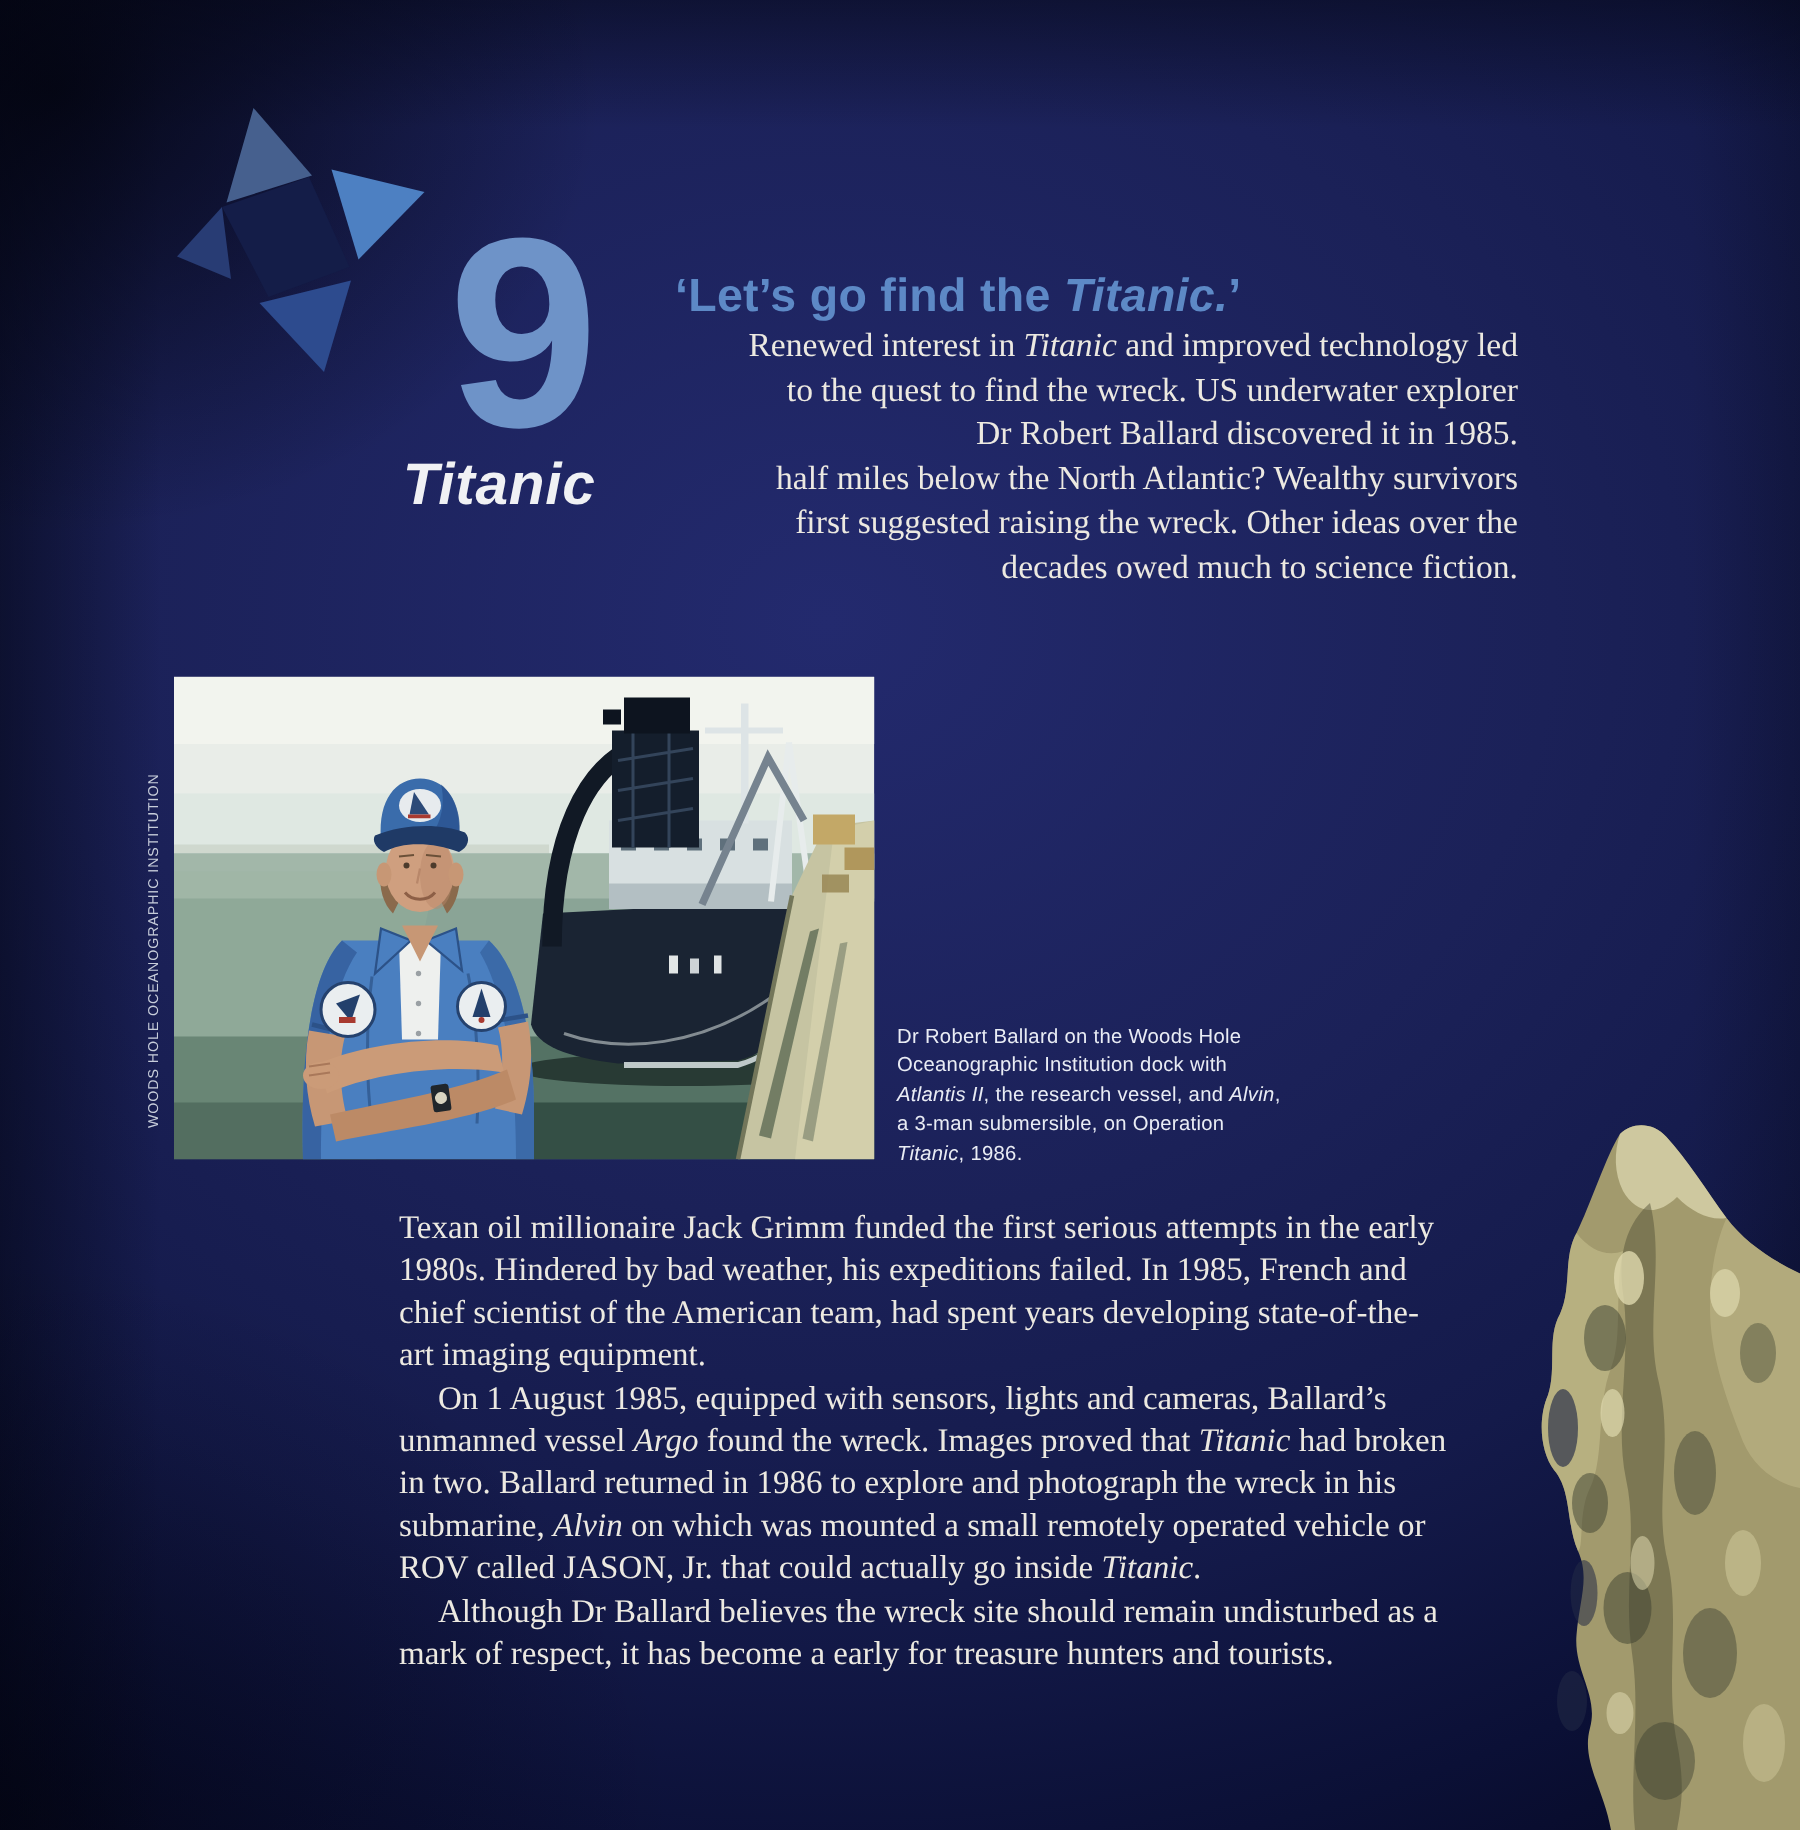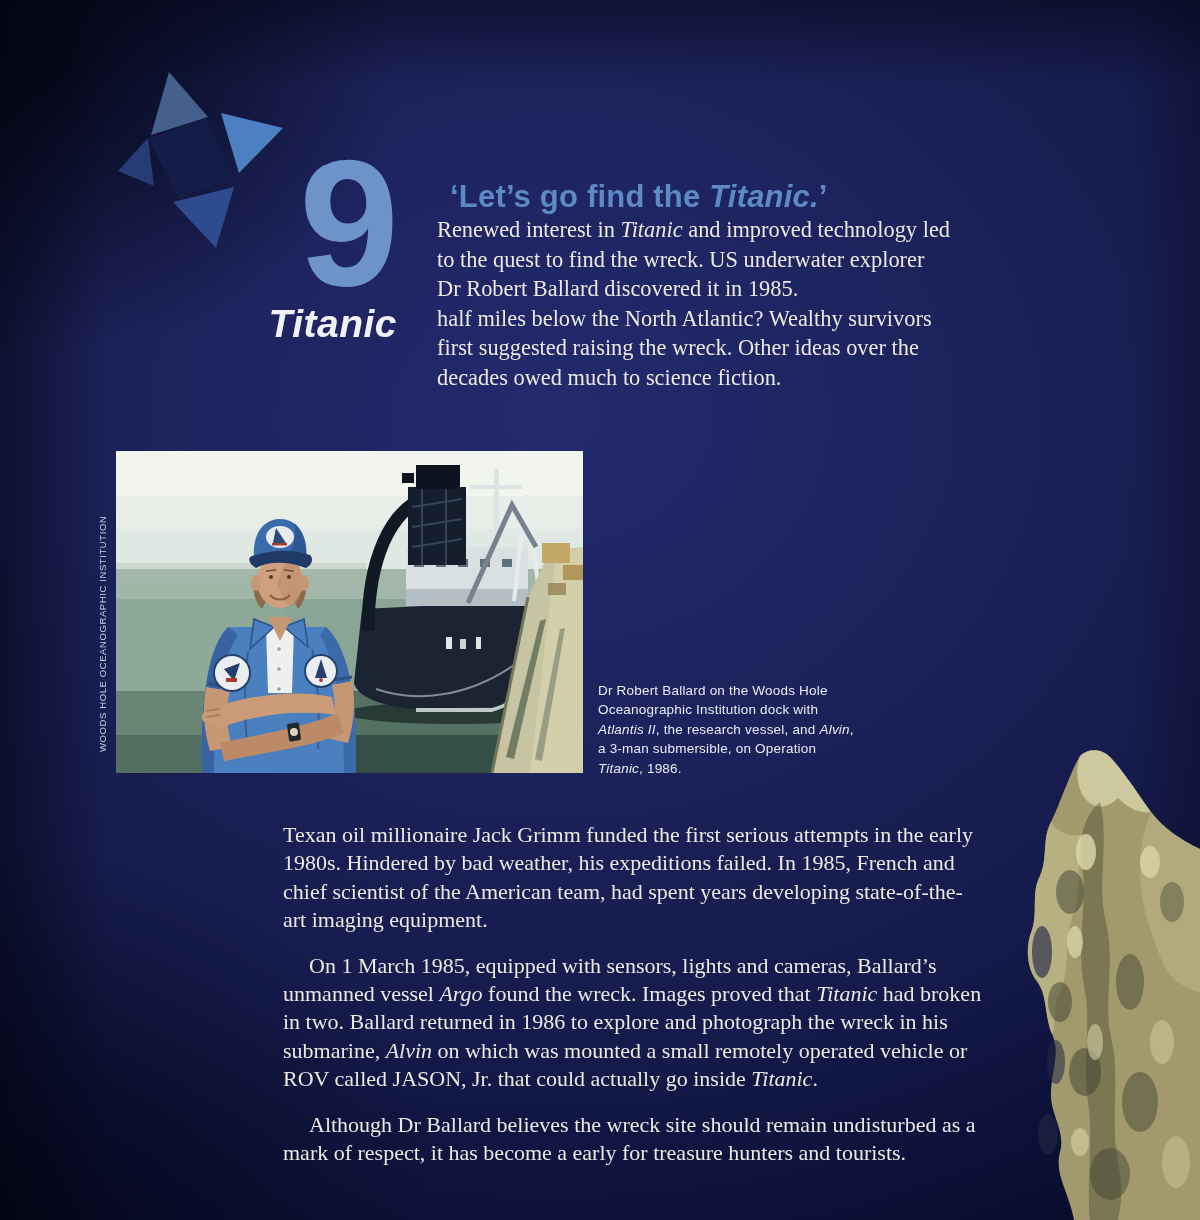--- a/index.html
+++ b/index.html
@@ -35,41 +35,41 @@
   .heading{
     left:437px;top:166px;margin:13px;
     font-size:31px;font-weight:bold;color:var(--accent_blue_heading,#5d89c6);
     letter-spacing:0.2px;white-space:nowrap;
   }
 
   
   .intro{left:437px;top:215px;width:575px;
     font-family:"Liberation Serif",serif;font-size:22.4px;line-height:29.6px;
     color:var(--body_text,#ece9e1);}
-  .intro .para{margin:0;}
+  .intro .para{margin:0;text-align:right;}
 
   
   .photo{left:116px;top:451px;width:467px;height:322px;overflow:hidden;}
   .photo svg{display:block;}
 
   
   .photo-credit{
     left:97px;top:752px;transform-origin:0 0;transform:rotate(-90deg);
     font-size:9.5px;letter-spacing:0.6px;color:#c7cdda;white-space:nowrap;
   }
 
   
   .caption{left:598px;top:681px;
     font-size:13.5px;line-height:19.4px;color:var(--caption_text,#e9ecf4);letter-spacing:0.2px;}
 
   
   .body-text{left:266px;top:804px;width:725px;
     font-family:"Liberation Serif",serif;font-size:22px;line-height:28.4px;
     color:var(--body_text,#ece9e1);}
-  .body-text .para{margin:17px;}
+  .body-text .para{margin:0;}
   .para .line{white-space:nowrap;}
   .caption .line{white-space:nowrap;}
   .para.indent .line:first-child{padding-left:26px;}
   em{font-style:italic;}
 
   
   .wreck{left:990px;top:742px;width:210px;height:478px;}
 </style>
 </head>
 <body>
@@ -217,21 +217,21 @@
     </div>
 
   <div class="layer body-text">
     <div class="para">
         <div class="line"><span>Texan oil millionaire Jack Grimm funded the first serious attempts in the early</span></div>
         <div class="line"><span>1980s. Hindered by bad weather, his expeditions failed. In 1985, French and</span></div>
         <div class="line"><span>chief scientist of the American team, had spent years developing state-of-the-</span></div>
         <div class="line"><span>art imaging equipment.</span></div>
       </div>
     <div class="para indent">
-        <div class="line"><span>On 1 March 1985, equipped with sensors, lights and cameras, Ballard’s</span></div>
+        <div class="line"><span>On 1 August 1985, equipped with sensors, lights and cameras, Ballard’s</span></div>
         <div class="line"><span>unmanned vessel </span><em>Argo</em><span> found the wreck. Images proved that </span><em>Titanic</em><span> had broken</span></div>
         <div class="line"><span>in two. Ballard returned in 1986 to explore and photograph the wreck in his</span></div>
         <div class="line"><span>submarine, </span><em>Alvin</em><span> on which was mounted a small remotely operated vehicle or</span></div>
         <div class="line"><span>ROV called JASON, Jr. that could actually go inside </span><em>Titanic</em><span>.</span></div>
       </div>
     <div class="para indent">
         <div class="line"><span>Although Dr Ballard believes the wreck site should remain undisturbed as a</span></div>
         <div class="line"><span>mark of respect, it has become a early for treasure hunters and tourists.</span></div>
       </div>
   </div>

